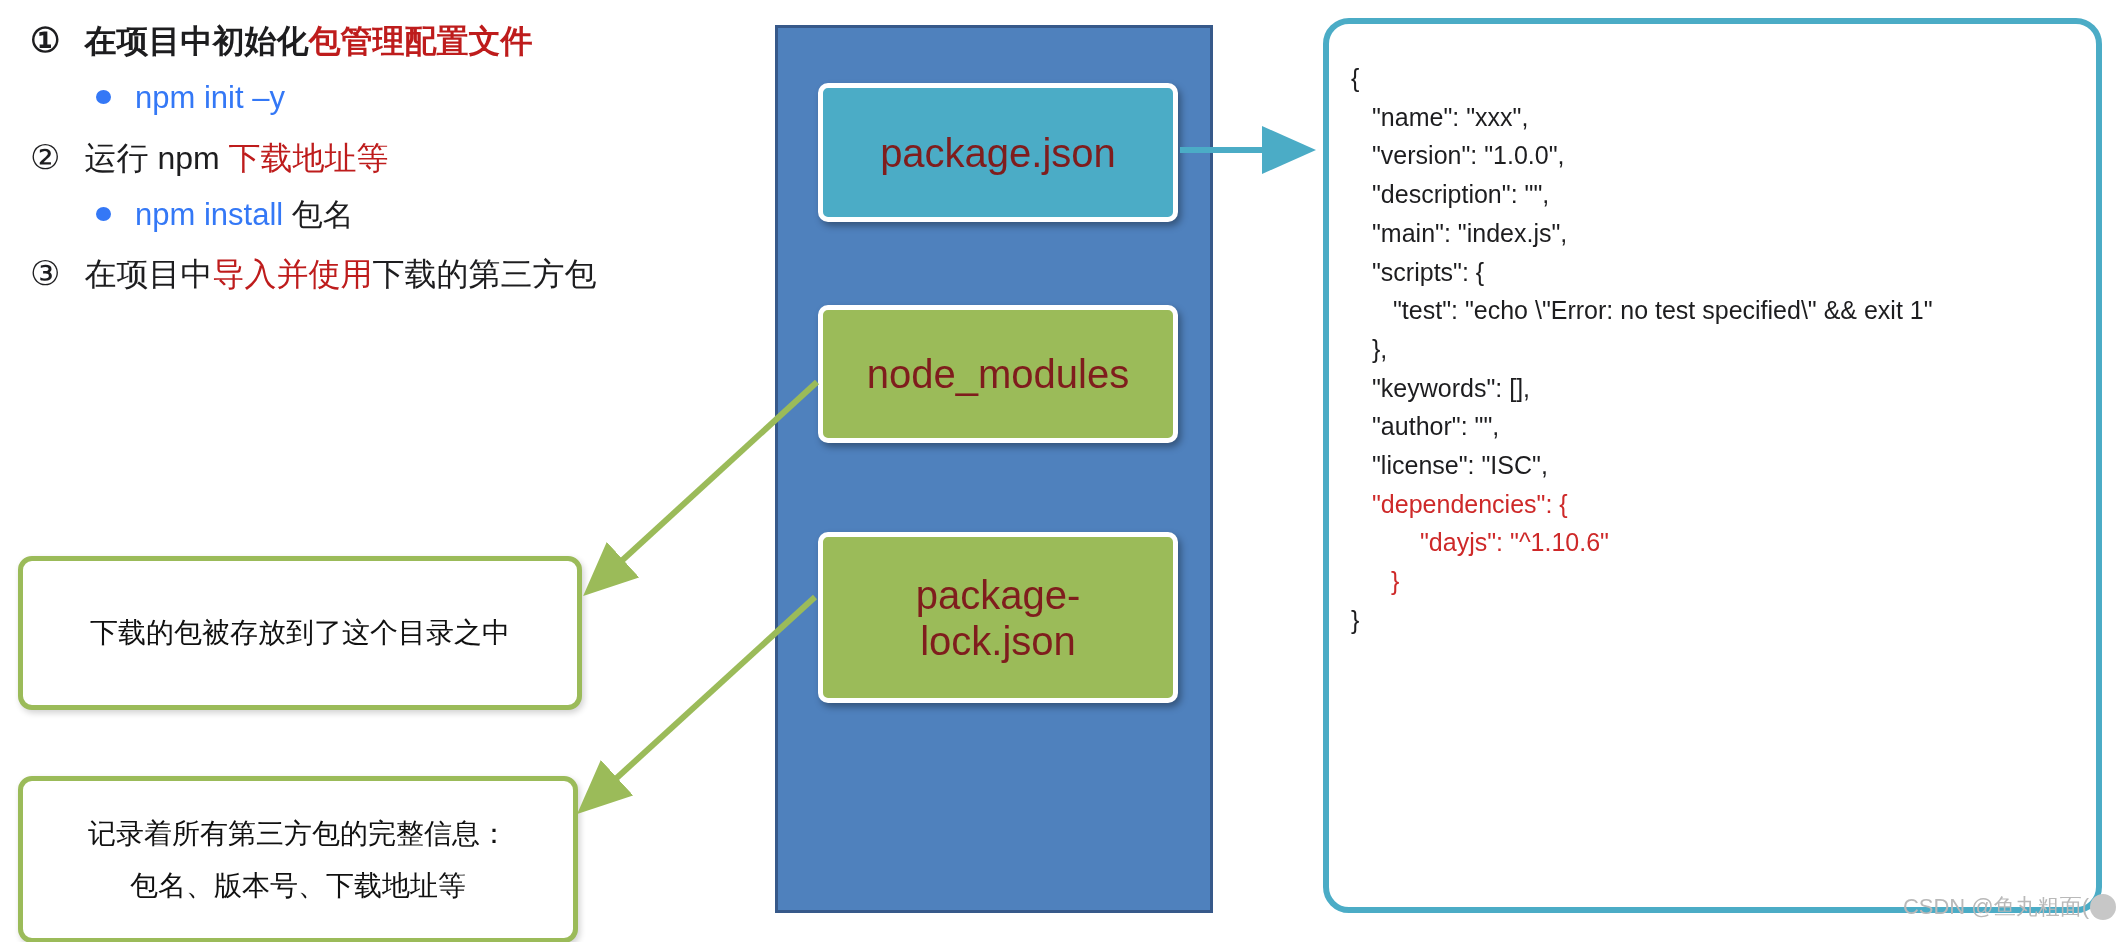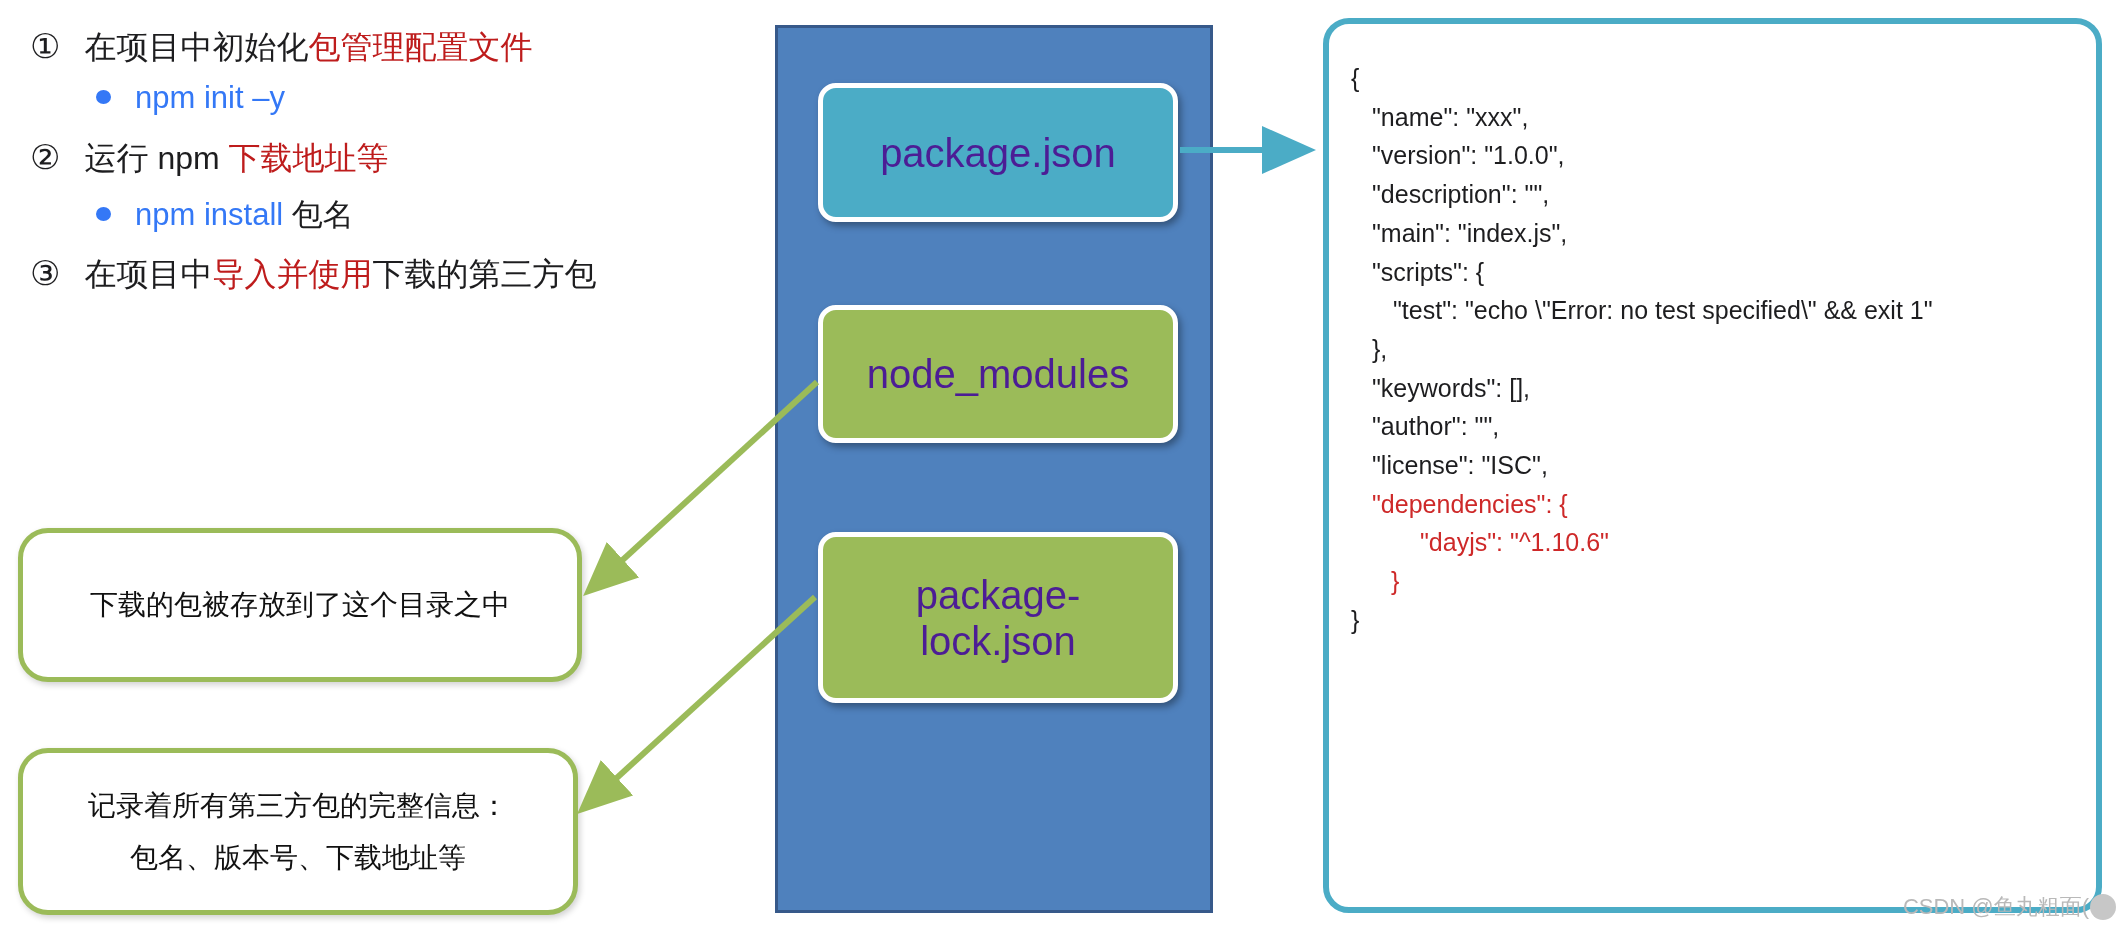--- a/index.html
+++ b/index.html
@@ -12,41 +12,41 @@
   .step-num{display:inline-block;margin-right:24px;font-size:34px;color:#1d1d1f;}
   .seg-black{color:#1d1d1f;}
   .seg-red{color:#be1c1c;}
   .seg-blue{color:#3478f6;margin-top:32px;}
   .code-row{position:absolute;left:96px;height:44px;line-height:44px;font-size:31px;white-space:nowrap;}
   .bullet{display:inline-block;width:15px;height:14px;border-radius:50%;margin-right:24px;vertical-align:middle;position:relative;top:-3px;}
   .bullet.blue{background:#3478f6;}
   .bullet.black{background:#1d1d1f;}
   
   .callout{
-    position:absolute;background:#ffffff;border:5px solid #9bbb59;border-radius:30px;
+    position:absolute;background:#ffffff;border:5px solid #9bbb59;border-radius:14px;
     box-shadow:2px 3px 6px rgba(0,0,0,0.18);
     display:flex;flex-direction:column;justify-content:center;align-items:center;
-    font-size:28px;color:#111;text-align:right;
+    font-size:28px;color:#111;text-align:right;margin-top:28px;
   }
   .callout .line{line-height:52px;}
   
   .column{
     position:absolute;left:775px;top:25px;width:438px;height:888px;
     background:#4f81bd;border:3px solid #37598a;box-sizing:border-box;
   }
   .column-label{
     position:absolute;left:775px;top:848px;width:438px;text-align:center;
     font-size:42px;color:#ffffff;letter-spacing:2px;
   }
   .file-box{
     position:absolute;left:818px;width:360px;box-sizing:border-box;
-    border:5px solid #ffffff;border-radius:18px;
+    border:5px solid #ffffff;border-radius:10px;
     box-shadow:3px 4px 7px rgba(0,0,0,0.35);
     display:flex;flex-direction:column;justify-content:center;align-items:center;
-    color:#4c1d95;font-size:40px;line-height:46px;text-align:center;
+    color:#7f1d1d;font-size:40px;line-height:46px;text-align:center;
   }
   .box-teal{background:#4bacc6;}
   .box-green{background:#9bbb59;}
   
   .json-panel{
     position:absolute;left:1323px;top:18px;width:779px;height:895px;box-sizing:border-box;
     border:6px solid #4bacc6;border-radius:26px;background:#ffffff;
   }
   .json-body{position:absolute;left:0;top:35px;right:0;}
   .json-line{font-size:25px;line-height:38.7px;color:#1d1d1f;white-space:pre;}
@@ -63,21 +63,21 @@
     position:absolute;right:4px;top:892px;display:flex;align-items:center;
     font-size:22px;color:#b9b9b9;white-space:nowrap;
   }
   .watermark-circle{display:inline-block;width:26px;height:26px;border-radius:50%;background:#c7c7c7;margin-left:1px;}
 </style>
 </head>
 <body>
 
 <div class="canvas">
 
-  <div class="step-row" style="top:24px;">
+  <div class="step-row" style="top:18px;font-weight:bold;">
     <span class="step-num">①</span><span class="seg-black">在项目中初始化</span><span class="seg-red">包管理配置文件</span>
   </div>
   <div class="code-row" style="top:76px;">
     <span class="bullet blue"></span><span class="seg-blue">npm init –y</span>
   </div>
 
   <div class="step-row" style="top:135px;">
     <span class="step-num">②</span><span class="seg-black">运行 npm </span><span class="seg-red">下载地址等</span>
   </div>
   <div class="code-row" style="top:193px;">

